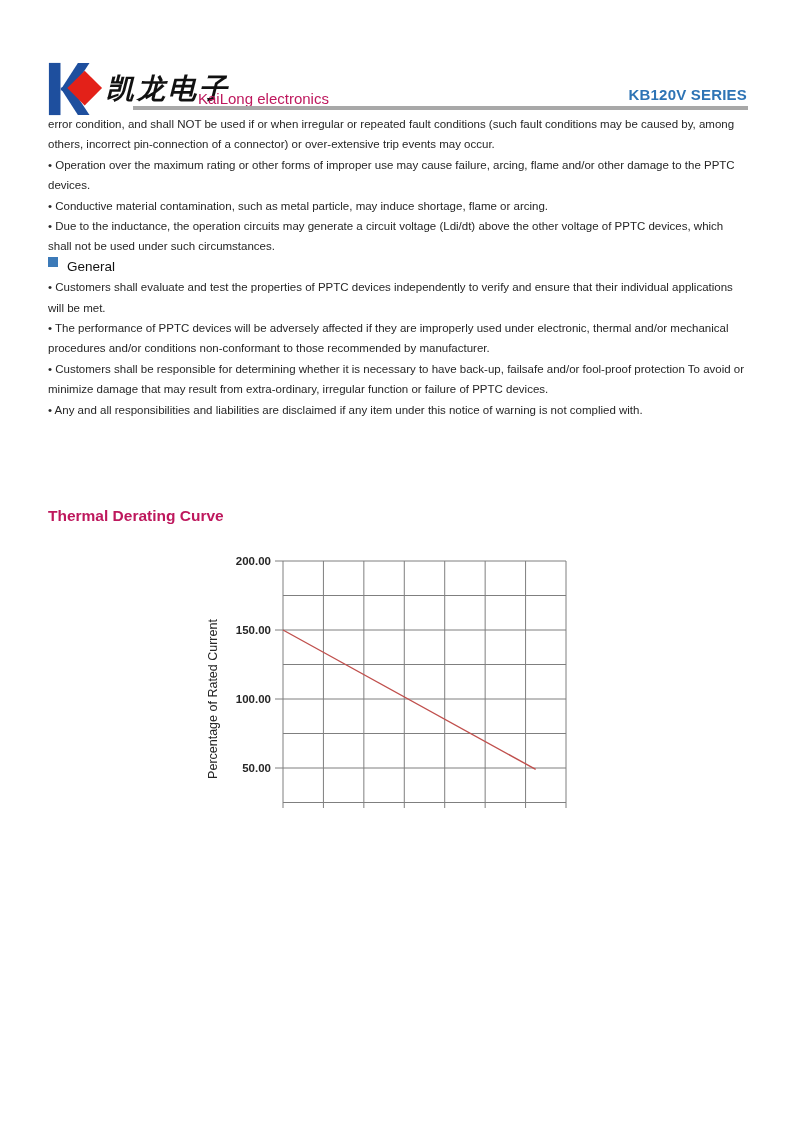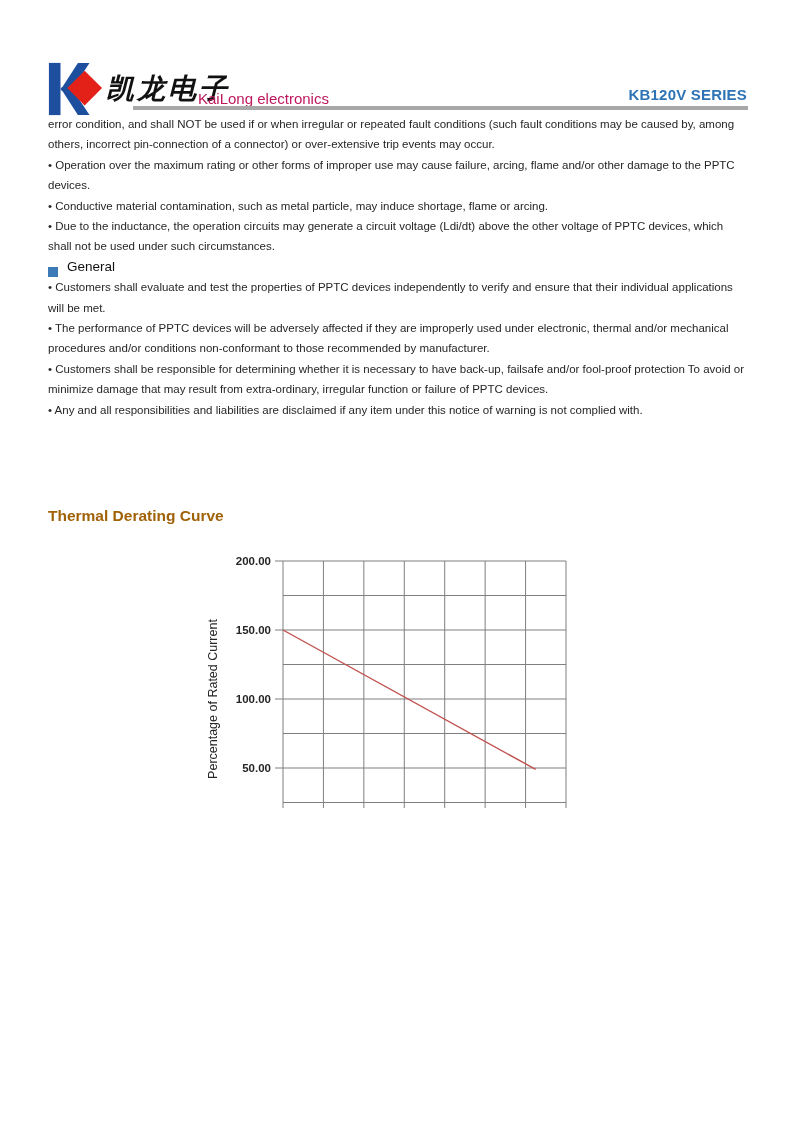--- a/index.html
+++ b/index.html
@@ -36,32 +36,32 @@
     width:615px; height:4px; background:#a8a8a8;
   }
 
   
   .text-block {
     position:absolute; left:48px; top:102px; width:702px;
     font-size:11.5px; line-height:20.4px; color:#262626;
   }
   .text-block p { margin:0; }
   .general-heading {
-    display:flex; align-items:flex-end; height:20.4px;
+    display:flex; align-items:flex-start; height:20.4px;
   }
   .general-square {
     display:inline-block; width:10px; height:10px;
     background:#3c7ab8; margin-right:9px; flex:0 0 auto;
   }
   .general-label { font-size:13.5px; color:#111111; }
 
   
   .section-heading {
     position:absolute; left:48px; top:495px;
-    font-size:15.5px; font-weight:bold; color:#a16207;
+    font-size:15.5px; font-weight:bold; color:#be185d;
   }
 
   
   .chart-wrap { position:absolute; left:195px; top:533px; width:400px; height:330px; }
   .chart-wrap svg { display:block; }
   .chart-wrap svg text {
     font-family:"Liberation Sans", sans-serif;
     fill:#262626;
   }
   .tick-label { font-size:11.5px; font-weight:bold; }

